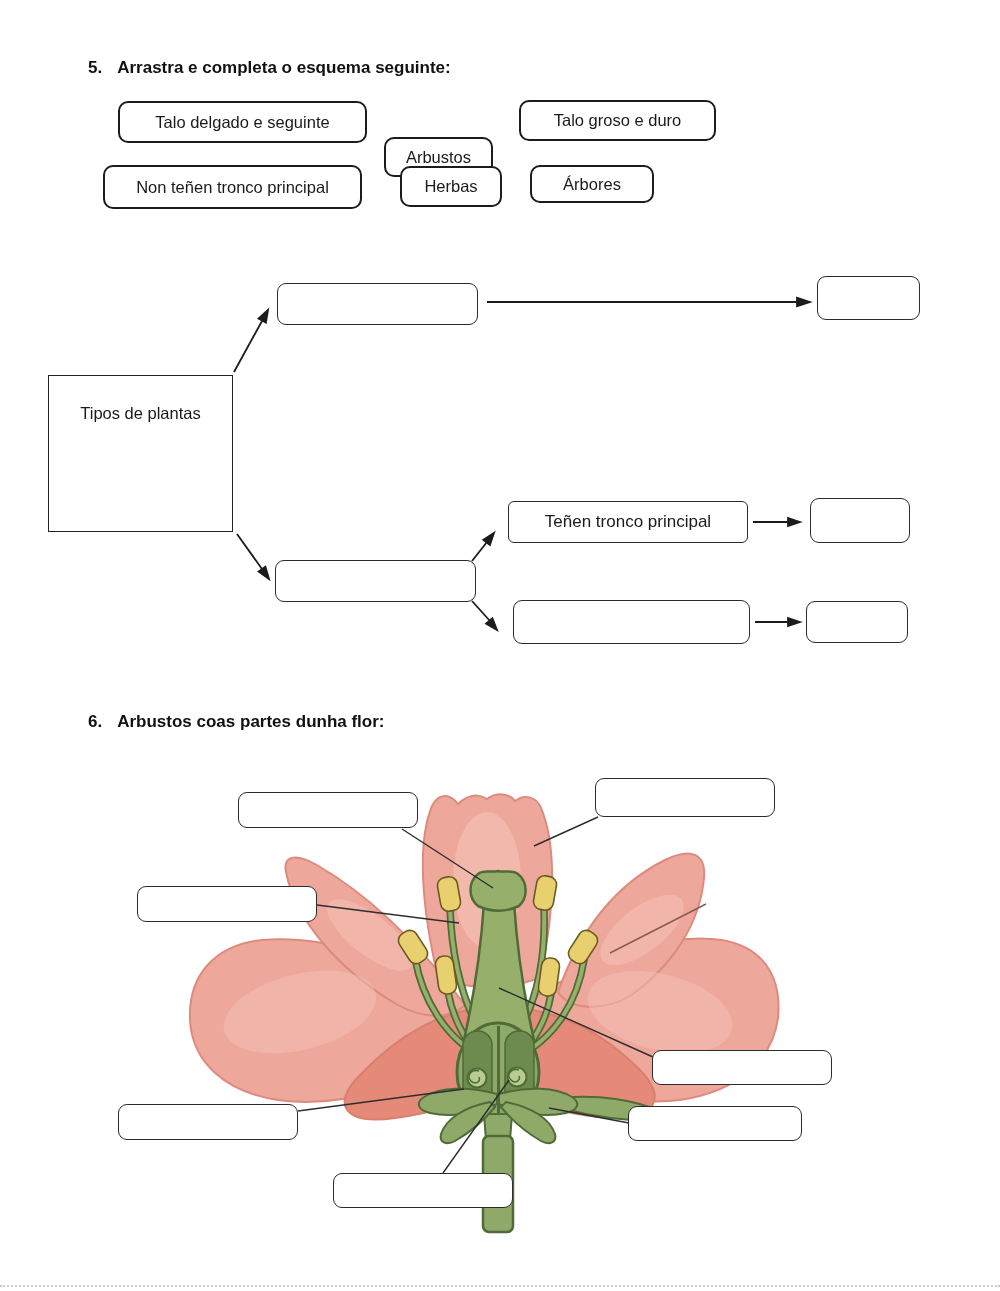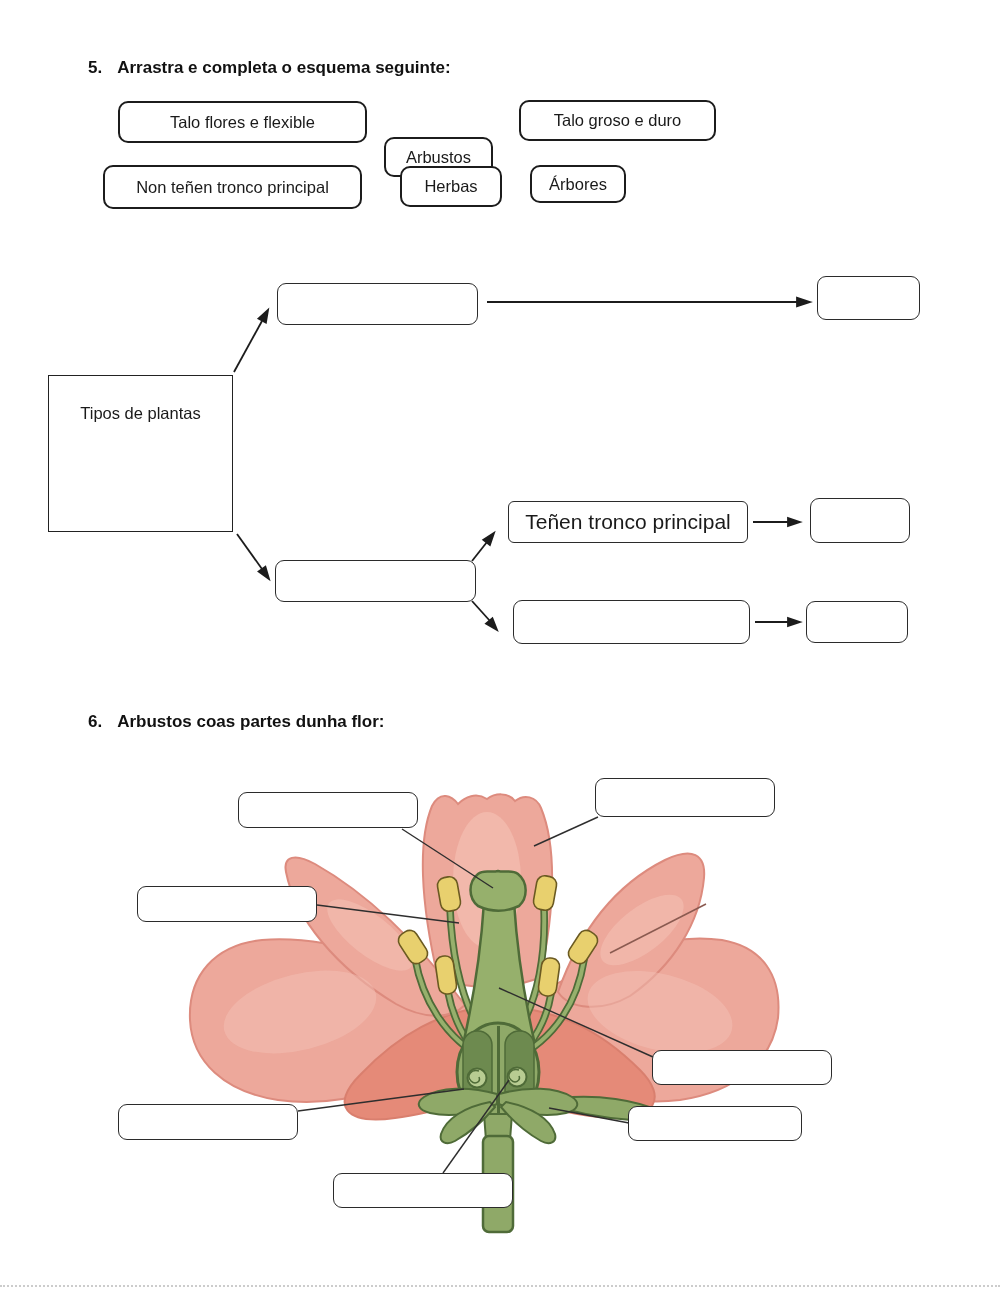--- a/index.html
+++ b/index.html
@@ -7,40 +7,40 @@
         font-family:"Liberation Sans", sans-serif;color:#1a1a1a;}
   .ex-title{position:absolute;display:flex;gap:15px;font-size:17px;font-weight:bold;color:#111;}
   .chip{position:absolute;background:#fff;border:2px solid #1c1c1c;border-radius:10px;
         display:flex;align-items:center;justify-content:center;font-size:16.5px;box-sizing:border-box;}
   .blank{position:absolute;background:#fff;border:1.8px solid #2b2b2b;border-radius:9px;box-sizing:border-box;}
   .rootbox{position:absolute;left:48px;top:375px;width:185px;height:157px;border:1.7px solid #222;
         background:#fff;box-sizing:border-box;text-align:center;padding-top:20px;}
   .rootline{font-size:16.5px;line-height:35px;}
   .rootline.b{font-weight:bold;}
   .filledbox{position:absolute;background:#fff;border:1.8px solid #2b2b2b;border-radius:6px;
-        display:flex;align-items:center;justify-content:center;font-size:21px;box-sizing:border-box;}
+        display:flex;align-items:center;justify-content:center;font-size:17px;box-sizing:border-box;}
   .svglayer{position:absolute;left:0;top:0;pointer-events:none;}
   .pagefoot{position:absolute;left:0;right:0;top:1285px;border-top:2px dotted #cccccc;}
 </style>
 </head>
 <body>
 
 <div class="page">
 
   <div class="ex-title" style="left:88px;top:58px;">
     <span>5.</span>
     <span>Arrastra e completa o esquema seguinte:</span>
   </div>
 
-  <div class="chip" style="left:118px;top:101px;width:249px;height:42px;">Talo flores e flexible</div>
+  <div class="chip" style="left:118px;top:101px;width:249px;height:42px;">Talo delgado e seguinte</div>
   <div class="chip" style="left:384px;top:102px;width:109px;height:40px;margin-top:35px;">Arbustos</div>
   <div class="chip" style="left:103px;top:165px;width:259px;height:44px;">Non teñen tronco principal</div>
   <div class="chip" style="left:519px;top:100px;width:197px;height:41px;">Talo groso e duro</div>
   <div class="chip" style="left:400px;top:166px;width:102px;height:41px;">Herbas</div>
-  <div class="chip" style="left:530px;top:165px;width:96px;height:38px;">Árbores</div>
+  <div class="chip" style="left:530px;top:165px;width:124px;height:38px;">Árbores</div>
 
   <div class="rootbox">
     <div class="rootline">Tipos de plantas</div>
   </div>
 
   <div class="blank" style="left:277px;top:283px;width:201px;height:42px;"></div>
   <div class="blank" style="left:817px;top:276px;width:103px;height:44px;"></div>
   <div class="blank" style="left:275px;top:560px;width:201px;height:42px;"></div>
   <div class="filledbox" style="left:508px;top:501px;width:240px;height:42px;">Teñen tronco principal</div>
   <div class="blank" style="left:810px;top:498px;width:100px;height:45px;"></div>

